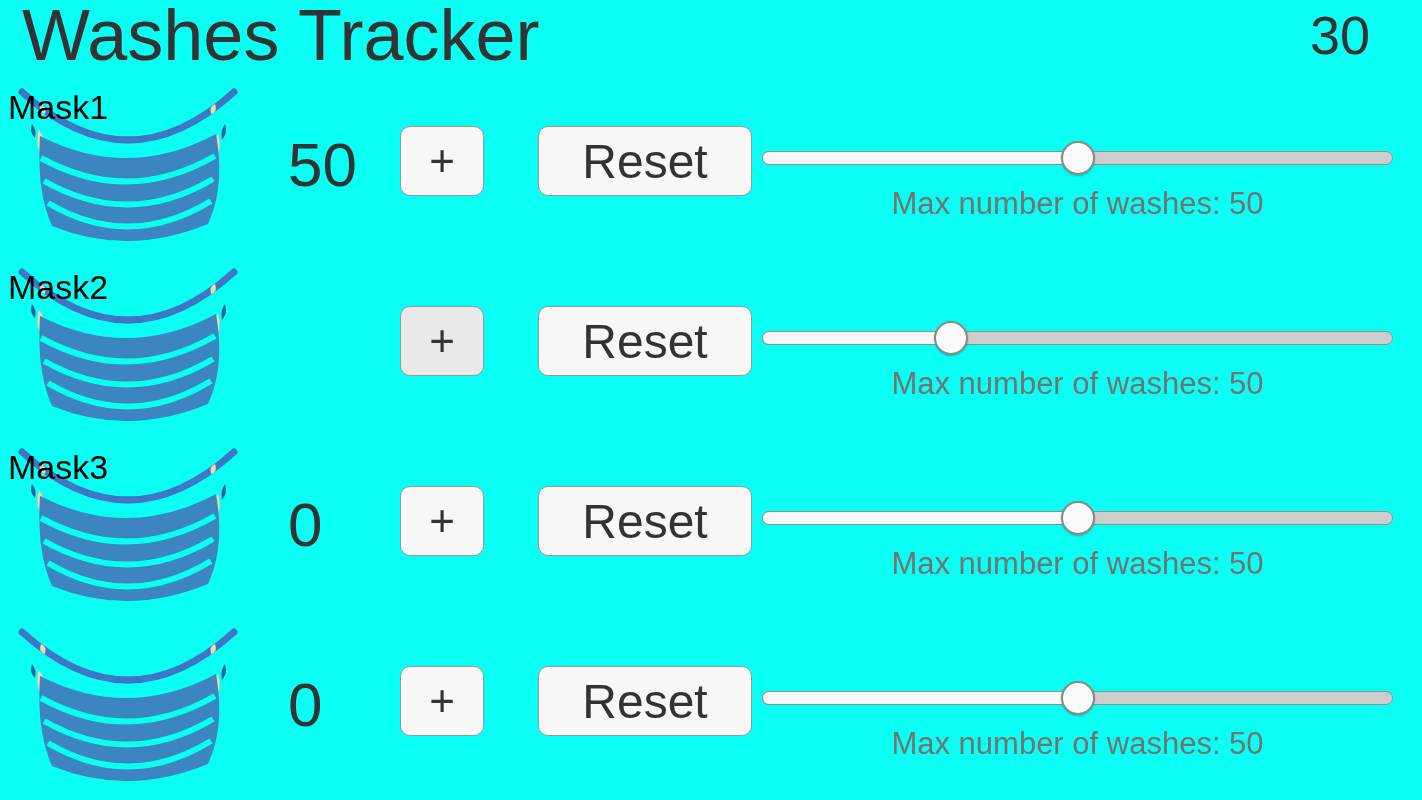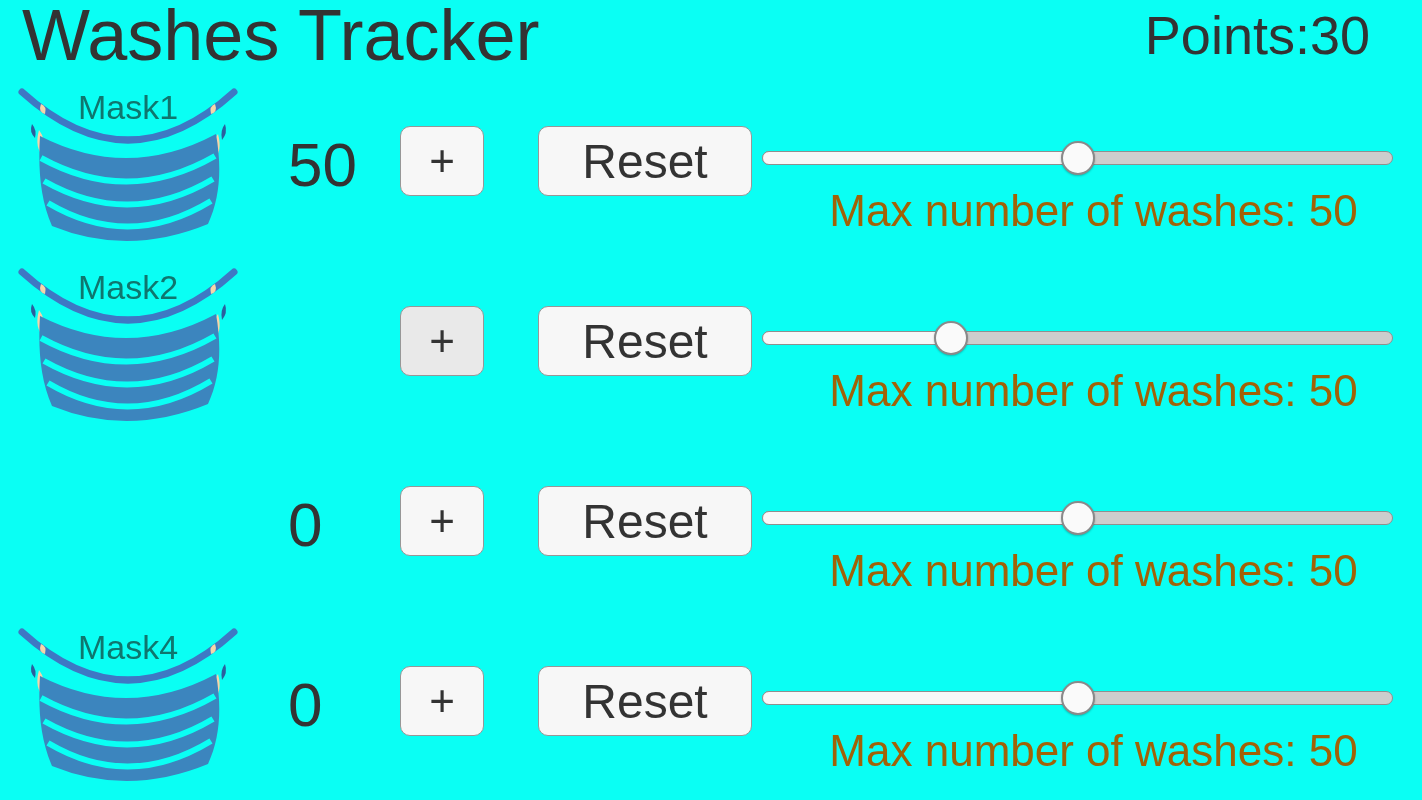--- a/index.html
+++ b/index.html
@@ -30,21 +30,21 @@
   .points{
     position:absolute;top:4px;right:52px;
     font-size:54px;line-height:62px;white-space:nowrap;
     display:flex;
   }
   .row{position:absolute;left:0;width:1422px;height:180px;}
   .mask{position:absolute;left:8px;top:0;width:240px;height:168px;}
   .mask svg{position:absolute;left:0;top:0;width:240px;height:168px;}
   .mask-label{
     position:absolute;left:0;top:10px;width:240px;
-    text-align:center;font-size:34px;color:#0f766e;
+    text-align:left;font-size:34px;color:#000000;
   }
   .count{
     position:absolute;left:288px;top:54px;
     font-size:62px;line-height:66px;
   }
   .btn{
     position:absolute;top:48px;height:70px;
     background:var(--btn-bg);
     border:1px solid var(--btn-border);
     border-radius:10px;
@@ -76,32 +76,31 @@
   }
   .slider-thumb{
     position:absolute;top:5px;width:34px;height:34px;
     background:var(--thumb-bg);
     border:2px solid #8A8A8A;
     border-radius:50%;
     box-sizing:border-box;
     box-shadow:0 1px 2px rgba(0,0,0,0.25);
   }
   .slider-label{
-    position:absolute;left:16px;top:108px;width:631px;
-    text-align:center;font-size:44px;color:#a16207;
+    position:absolute;left:0;top:108px;width:631px;
+    text-align:center;font-size:31px;color:#737373;
     white-space:nowrap;
   }
 </style>
 </head>
 <body>
 
 <div class="app-title">Washes Tracker</div>
 
 <div class="points">
-  <span>Points:</span>
     <span>30</span>
 </div>
 
 <div id="rows">
   <div class="row" style="top: 78px;">
     <div class="mask">
       <svg viewBox="0 0 240 168">
 
         <path d="M 14 14 Q 120 110 226 14" fill="none" stroke="#3E78C4" stroke-width="7" stroke-linecap="round"></path>
 
@@ -164,20 +163,42 @@
       <div class="slider">
         <div class="slider-track"></div>
         <div class="slider-fill" style="width: calc(30%);"></div>
         <div class="slider-thumb" style="left: calc(30% - 17px);"></div>
       </div>
       <div class="slider-label">Max number of washes: 50</div>
     </div>
   </div>
 
   <div class="row" style="top: 438px;">
+    <div class="mask">
+      <svg viewBox="0 0 240 168">
+
+        <path d="M 14 14 Q 120 110 226 14" fill="none" stroke="#3E78C4" stroke-width="7" stroke-linecap="round"></path>
+
+        <path d="M 33 26 q 6 2 4 10 q -7 -2 -4 -10 Z" fill="#F6D6A8"></path>
+        <path d="M 207 26 q -6 2 -4 10 q 7 -2 4 -10 Z" fill="#F6D6A8"></path>
+
+        <path d="M 24 46 q 5 6 3 14 q -6 -6 -3 -14 Z" fill="#2B5F9E"></path>
+        <path d="M 217 46 q -5 6 -3 16 q 6 -7 3 -16 Z" fill="#2B5F9E"></path>
+
+        <path d="M 31 52 q 8 10 5 27 q -10 -9 -5 -27 Z" fill="#F6D6A8"></path>
+        <path d="M 210 56 q -8 10 -5 26 q 10 -8 5 -26 Z" fill="#F6D6A8"></path>
+
+        <path d="M 32 58 Q 120 103 208 56 C 214 90 212 120 200 146 Q 120 179 44 148 C 32 120 30 90 32 58 Z" fill="#3C85BE"></path>
+
+        <path d="M 33 80 Q 120 128 207 78" fill="none" stroke="#0AFFF4" stroke-width="6"></path>
+        <path d="M 36 103 Q 121 151 205 101" fill="none" stroke="#0AFFF4" stroke-width="6"></path>
+        <path d="M 40 125 Q 121 173 203 123" fill="none" stroke="#0AFFF4" stroke-width="6"></path>
+      </svg>
+      <div class="mask-label">Mask3</div>
+    </div>
     <div class="count">0</div>
     <button class="btn btn-plus">+</button>
     <button class="btn btn-reset">Reset</button>
     <div class="slider-area">
       <div class="slider">
         <div class="slider-track"></div>
         <div class="slider-fill" style="width: calc(50%);"></div>
         <div class="slider-thumb" style="left: calc(50% - 17px);"></div>
       </div>
       <div class="slider-label">Max number of washes: 50</div>
@@ -198,21 +219,20 @@
 
         <path d="M 31 52 q 8 10 5 27 q -10 -9 -5 -27 Z" fill="#F6D6A8"></path>
         <path d="M 210 56 q -8 10 -5 26 q 10 -8 5 -26 Z" fill="#F6D6A8"></path>
 
         <path d="M 32 58 Q 120 103 208 56 C 214 90 212 120 200 146 Q 120 179 44 148 C 32 120 30 90 32 58 Z" fill="#3C85BE"></path>
 
         <path d="M 33 80 Q 120 128 207 78" fill="none" stroke="#0AFFF4" stroke-width="6"></path>
         <path d="M 36 103 Q 121 151 205 101" fill="none" stroke="#0AFFF4" stroke-width="6"></path>
         <path d="M 40 125 Q 121 173 203 123" fill="none" stroke="#0AFFF4" stroke-width="6"></path>
       </svg>
-      <div class="mask-label">Mask4</div>
     </div>
     <div class="count">0</div>
     <button class="btn btn-plus">+</button>
     <button class="btn btn-reset">Reset</button>
     <div class="slider-area">
       <div class="slider">
         <div class="slider-track"></div>
         <div class="slider-fill" style="width: calc(50%);"></div>
         <div class="slider-thumb" style="left: calc(50% - 17px);"></div>
       </div>

